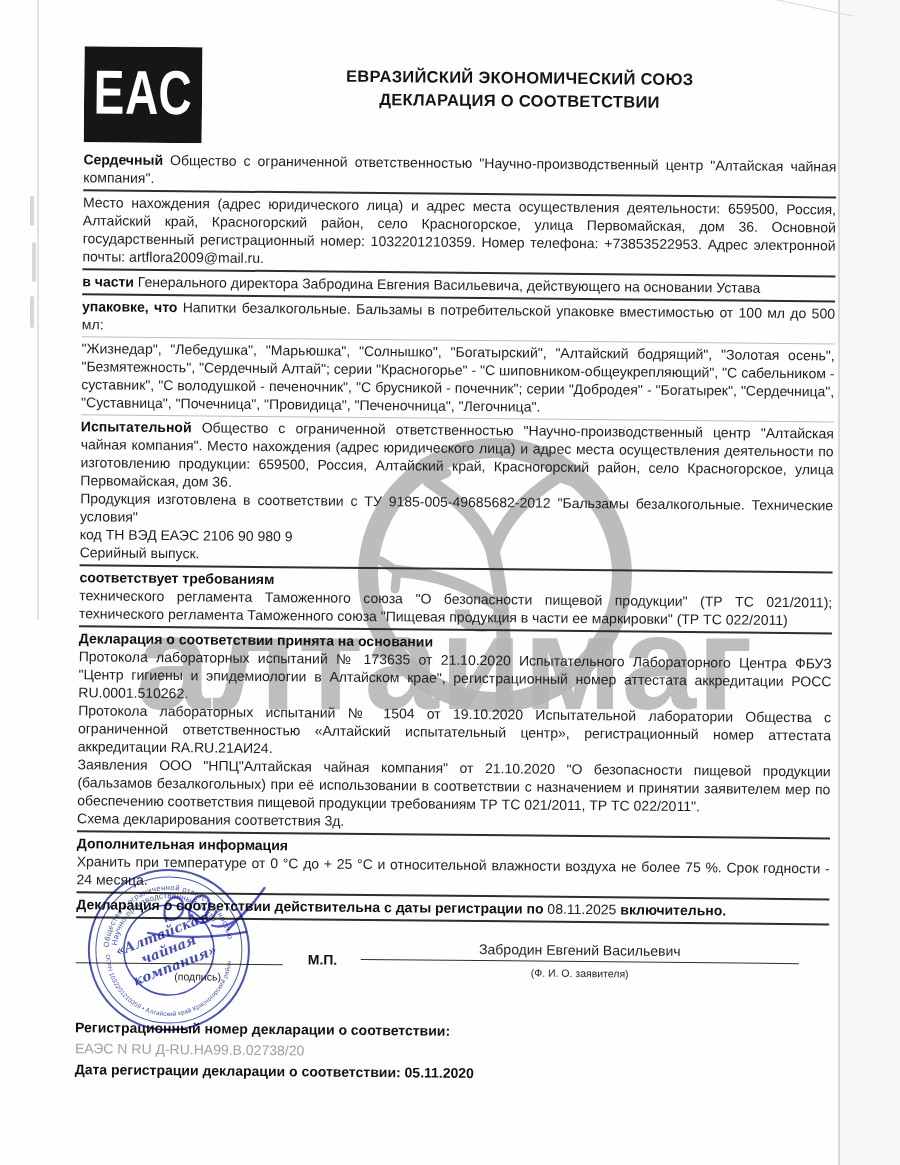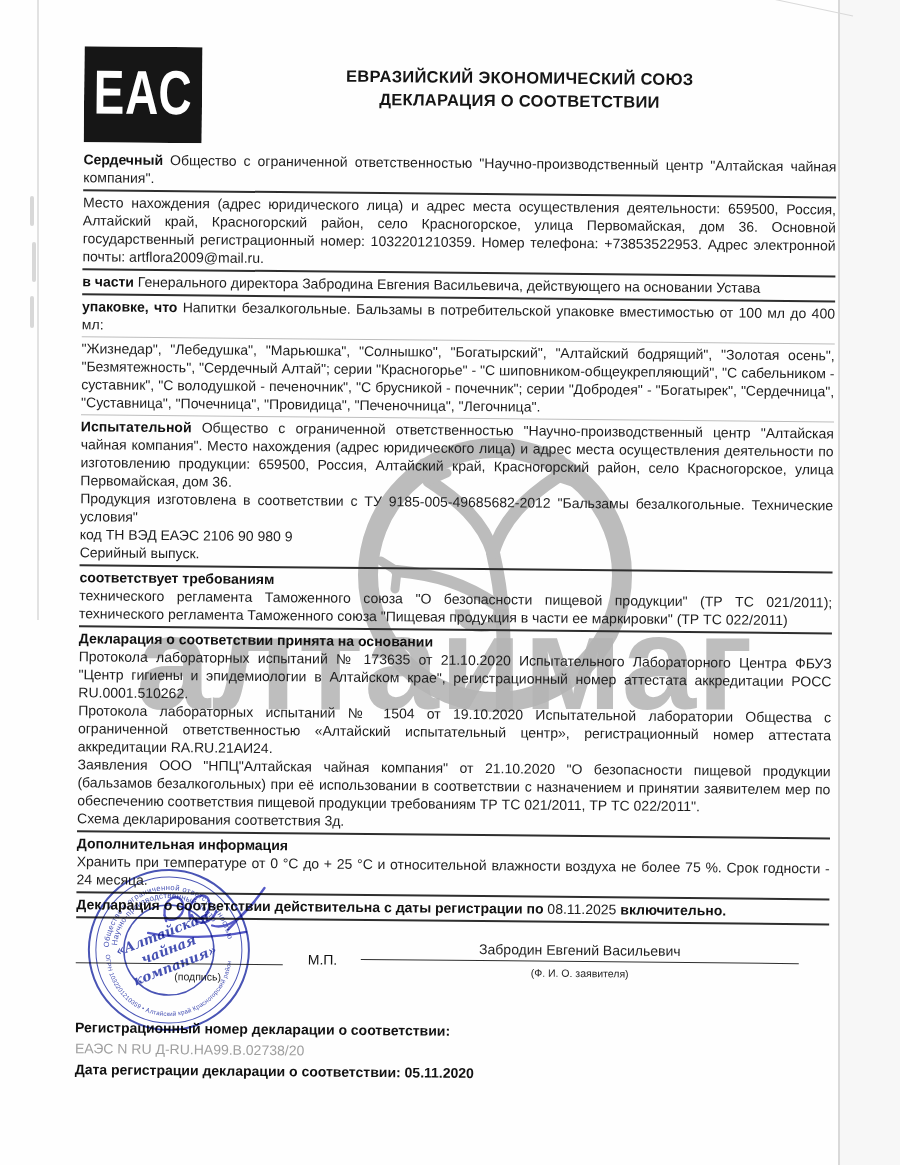--- a/index.html
+++ b/index.html
@@ -40,21 +40,21 @@
   .title{flex:1 1 auto;text-align:center;padding-top:16px;font-weight:bold;font-size:16.5px;line-height:23px;letter-spacing:.3px;color:#151515;}
   .sec{border-bottom:2px solid #2e2e2e;padding:2px 0 3px;}
   .sec.faint{border-bottom:1px solid #bdbdbd;}
   .sec p{margin:0;text-align:justify;}
   .b{font-weight:bold;color:#111;}
   .greyed{color:#9e9e9e;}
   
   .sig-row{position:relative;height:78px;margin-top:4px;}
   .mp-line{position:absolute;left:0;top:40px;width:207px;border-bottom:1.6px solid #2e2e2e;}
   .sign-cap{position:absolute;left:62px;top:44px;width:120px;text-align:center;font-size:10.5px;color:#222;z-index:4;}
-  .mp{position:absolute;left:232px;top:26px;font-weight:normal;}
+  .mp{position:absolute;left:232px;top:26px;font-weight:bold;}
   .name-wrap{position:absolute;left:285px;top:14px;width:438px;text-align:center;}
   .name-wrap .nm{padding-bottom:2px;border-bottom:1.6px solid #2e2e2e;}
   .name-wrap .cap{font-size:10.5px;padding-top:2px;color:#222;}
   .stamp{position:absolute;left:8px;top:-58px;z-index:3;mix-blend-mode:multiply;}
   .ink{position:absolute;left:52px;top:-50px;z-index:3;mix-blend-mode:multiply;}
   
   .reg{margin-top:18px;}
   .reg p{margin:0 0 3px 0;}
 </style>
 </head>
@@ -103,21 +103,21 @@
 
     <div class="sec">
       <p><span>Место нахождения (адрес юридического лица) и адрес места осуществления деятельности: 659500, Россия, Алтайский край, Красногорский район, село Красногорское, улица Первомайская, дом 36. Основной государственный регистрационный номер: 1032201210359. Номер телефона: +73853522953. Адрес электронной почты: artflora2009@mail.ru.</span></p>
     </div>
 
     <div class="sec">
       <p><span class="b">в части</span> <span>Генерального директора Забродина Евгения Васильевича, действующего на основании Устава</span></p>
     </div>
 
     <div class="sec faint">
-      <p><span class="b">упаковке, что</span> <span>Напитки безалкогольные. Бальзамы  в потребительской упаковке вместимостью от 100 мл до 400 мл:</span></p>
+      <p><span class="b">упаковке, что</span> <span>Напитки безалкогольные. Бальзамы  в потребительской упаковке вместимостью от 100 мл до 500 мл:</span></p>
     </div>
 
     <div class="sec faint">
       <p><span>"Жизнедар", "Лебедушка", "Марьюшка", "Солнышко", "Богатырский", "Алтайский бодрящий", "Золотая осень", "Безмятежность", "Сердечный Алтай"; серии "Красногорье" - "С шиповником-общеукрепляющий", "С сабельником - суставник", "С володушкой - печеночник", "С брусникой - почечник"; серии "Добродея" - "Богатырек", "Сердечница", "Суставница", "Почечница", "Провидица", "Печеночница", "Легочница".</span></p>
     </div>
 
     <div class="sec">
       <p><span class="b">Испытательной</span> <span>Общество с ограниченной ответственностью "Научно-производственный центр "Алтайская чайная компания". Место нахождения (адрес юридического лица) и адрес места осуществления деятельности по изготовлению продукции: 659500, Россия, Алтайский край, Красногорский район, село Красногорское, улица Первомайская, дом 36.</span></p>
       <p><span>Продукция изготовлена в соответствии с ТУ 9185-005-49685682-2012 "Бальзамы  безалкогольные. Технические условия"</span></p>
       <p><span>код ТН ВЭД ЕАЭС 2106 90 980 9</span></p>

